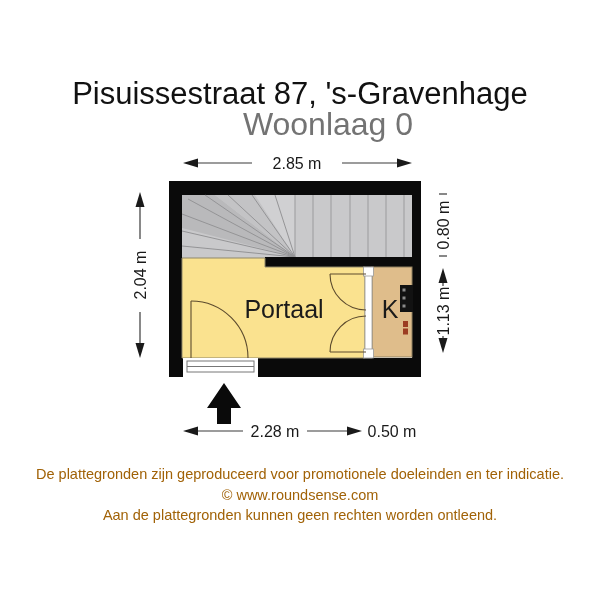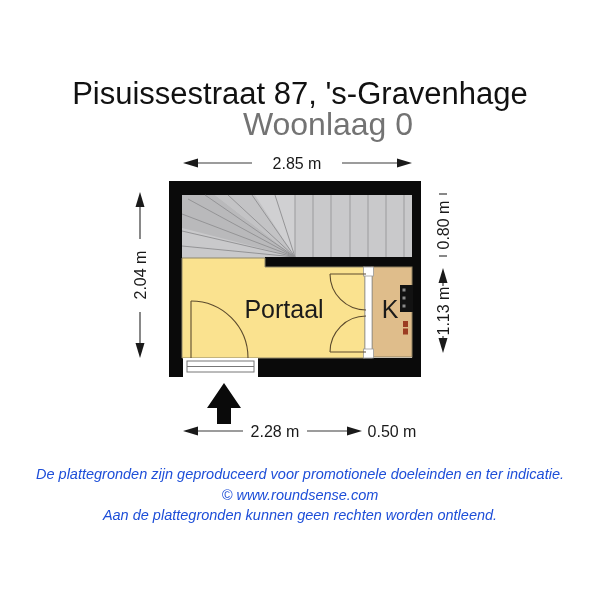--- a/index.html
+++ b/index.html
@@ -4,21 +4,21 @@
 <style>
   html,body{margin:0;padding:0;background:#ffffff;}
   #canvas{
     position:relative;width:600px;height:600px;background:#ffffff;overflow:hidden;
     font-family:"Liberation Sans","DejaVu Sans",sans-serif;color:#1a1a1a;
   }
   .abs{position:absolute;left:0;width:600px;text-align:center;white-space:nowrap;}
   #title{top:78px;font-size:31px;line-height:32px;letter-spacing:0px;color:#111;}
   #subtitle{top:112px;font-size:32px;line-height:24px;color:#737373;margin-left:28px;}
   #floorplan-svg{position:absolute;top:0;left:0;}
-  #footer{top:464px;font-style:italic;font-size:14.5px;line-height:20.5px;color:#1d4ed8;}
+  #footer{top:464px;font-size:14.5px;line-height:20.5px;color:#a16207;}
   .dimtext{font-size:16px;fill:#1a1a1a;}
   .roomtext{font-size:25px;fill:#1a1a1a;}
   .dimline{stroke:#3a3a3a;stroke-width:1.2;}
   .doorline{stroke:#5c4b2e;stroke-width:1.1;fill:none;}
   .stairline{stroke:#9b9b9d;stroke-width:1;}
   .fanline{stroke:#949496;stroke-width:1;}
 </style>
 </head>
 <body>
 

